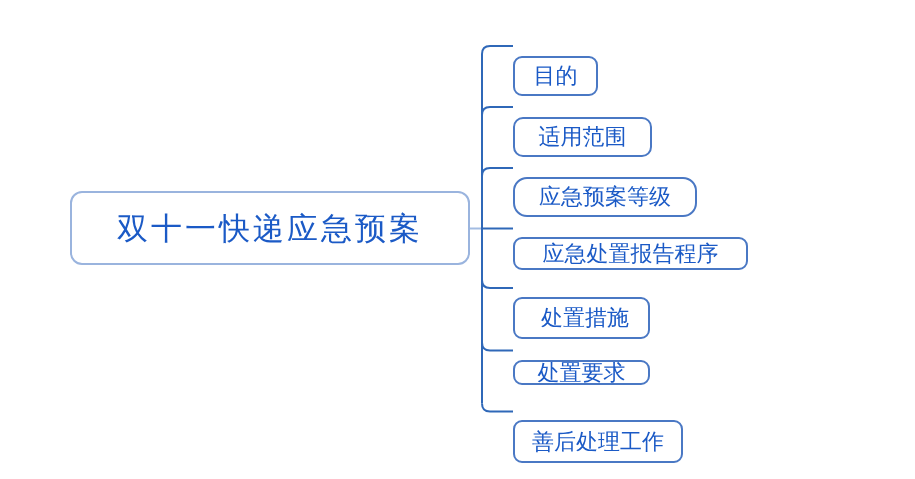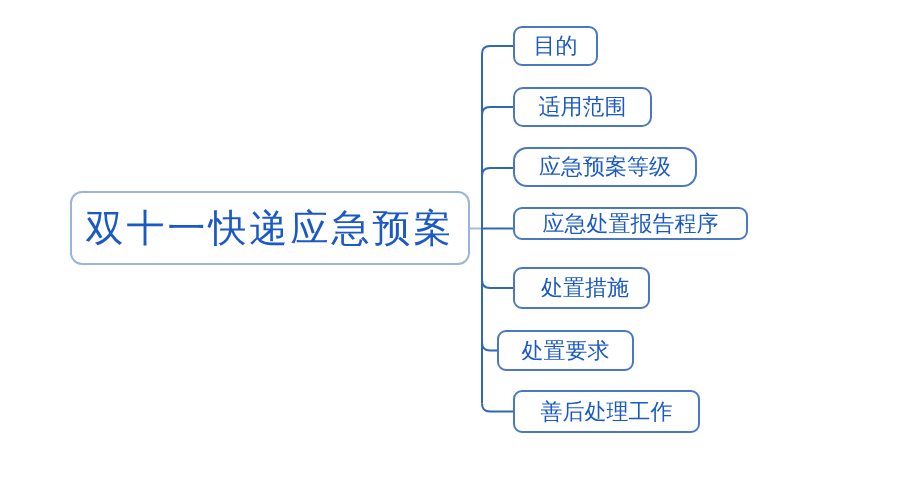--- a/index.html
+++ b/index.html
@@ -35,27 +35,28 @@
     display: flex; align-items: center; justify-content: center;
     background: var(--background);
     color: var(--text);
     white-space: nowrap;
     cursor: default;
   }
   .root-node {
     left: 70px; top: 191px; width: 400px; height: 74px;
     border: 2px solid var(--root-border);
     border-radius: 12px;
-    font-size: 38px;
+    font-size: 31px;
     letter-spacing: 3px;
   }
   .branch-node {
     border: 2px solid var(--branch-border);
     border-radius: 9px;
     font-size: 22px;
+    margin-top: 30px;
   }
   .node span { line-height: 1; }
 </style>
 </head>
 <body>
 
 <div class="canvas">
 
   <svg class="connectors" viewBox="0 0 915 479" xmlns="http://www.w3.org/2000/svg">
     <path class="line-light" d="M 470 228.5 H 482"></path>
@@ -86,21 +87,21 @@
   </div>
 
   <div class="node branch-node" style="left:513px; top:207px; width:235px; height:33px;">
     <span>应急处置报告程序</span>
   </div>
 
   <div class="node branch-node" style="left:513px; top:267px; width:137px; height:42px;padding-left:7px;">
     <span>处置措施</span>
   </div>
 
-  <div class="node branch-node" style="left:497px; top:330px; width:137px; height:41px;">
+  <div class="node branch-node" style="left:513px; top:330px; width:137px; height:25px;">
     <span>处置要求</span>
   </div>
 
-  <div class="node branch-node" style="left:513px; top:390px; width:187px; height:43px;">
+  <div class="node branch-node" style="left:513px; top:390px; width:170px; height:43px;">
     <span>善后处理工作</span>
   </div>
 
 </div>
 
 </body></html>

